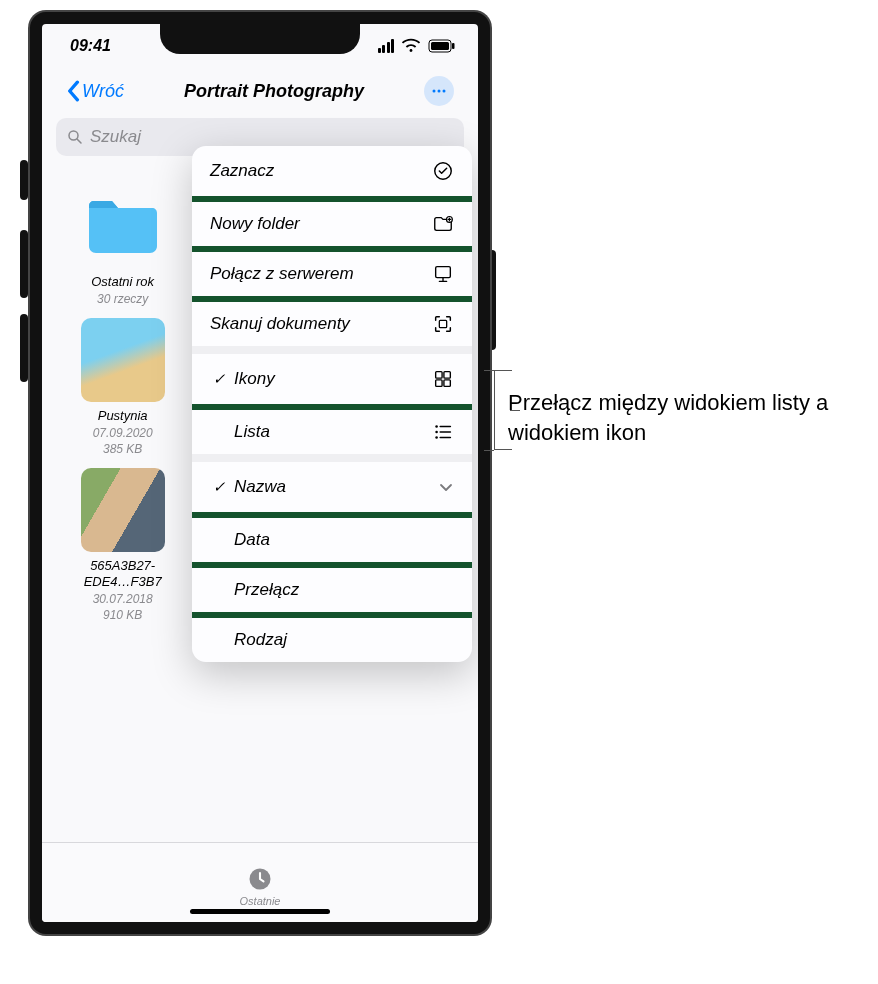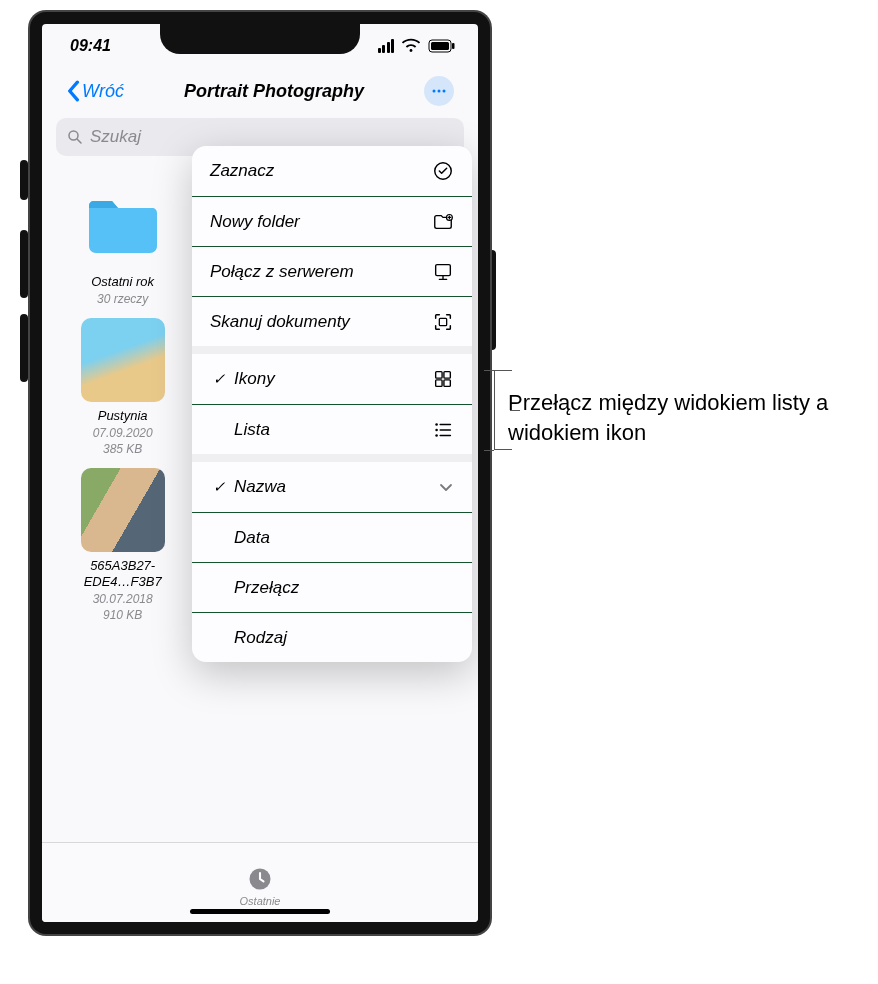--- a/index.html
+++ b/index.html
@@ -89,21 +89,21 @@
     .menu {
       position:absolute; top:94px; left:150px; width:280px;
       background:#fdfdff; border-radius:14px;
       box-shadow:0 12px 40px rgba(0,0,0,.22);
       overflow:hidden; z-index:30;margin-top:28px;
     }
     .menu-row {
       height:50px; display:flex; align-items:center; justify-content:space-between;
       padding:0 18px; font-size:17px; cursor:pointer;
     }
-    .menu-row + .menu-row { border-top:1px solid #14532d; }
+    .menu-row + .menu-row { border-top:6px solid #14532d; }
     .menu-sep { height:8px; background:#efeff2; }
     .check { width:18px; text-align:center; font-size:15px; margin-right:6px;}
     .row-left { display:flex; align-items:center; }
     .callout {
       position:absolute; left:508px; top:388px; font-size:22px;
       display:flex; align-items:flex-start; gap:8px; color:#000;
     }
     .bracket {
       width:18px; height:80px; border-left:1.5px solid #555;
       border-top:1.5px solid #555; border-bottom:1.5px solid #555;

